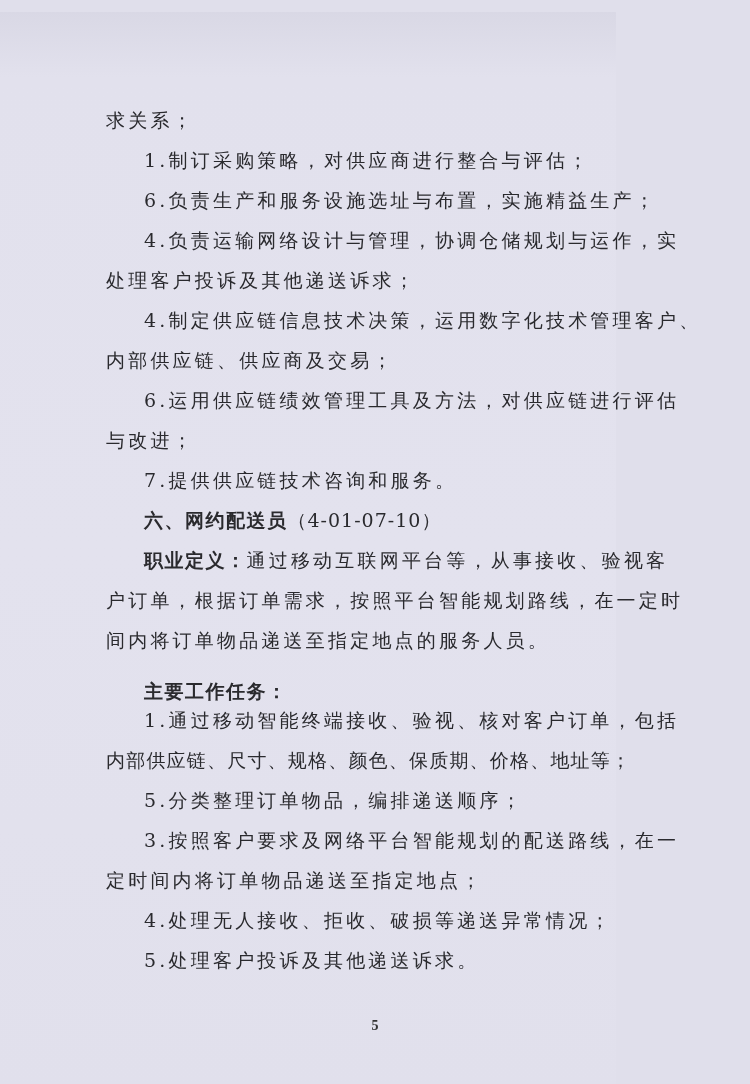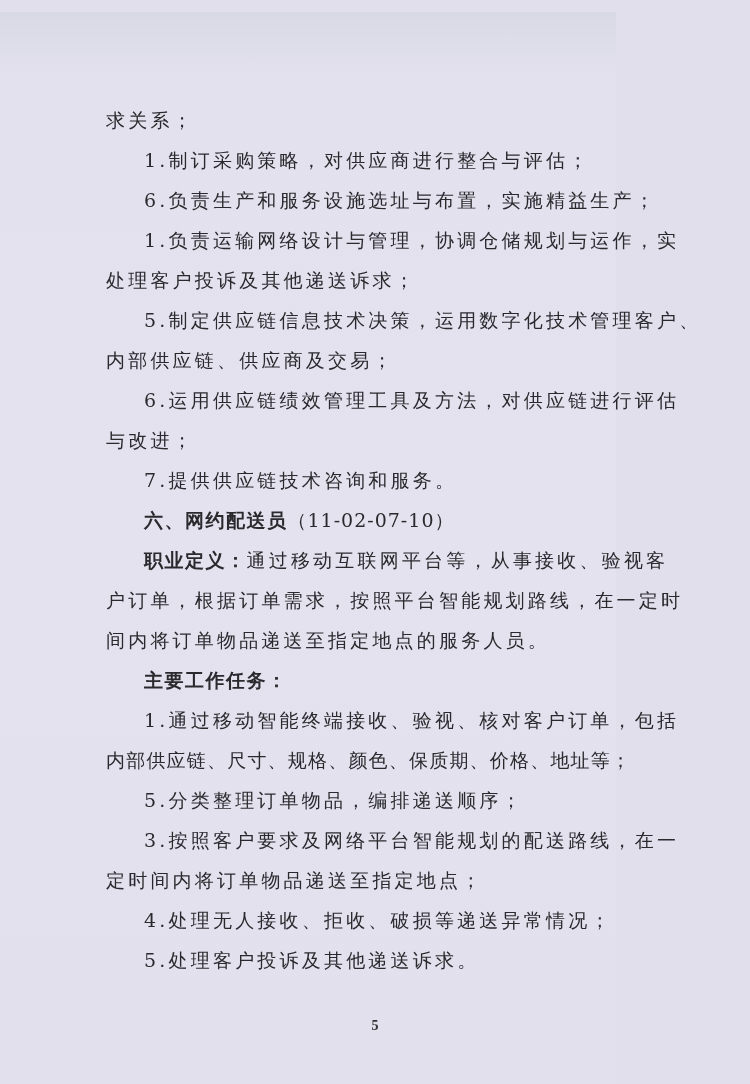--- a/index.html
+++ b/index.html
@@ -30,21 +30,21 @@
     }
     .line {
       position: absolute;
       left: 0;
       white-space: nowrap;
       font-size: 19px;
       letter-spacing: 3.2px;
       line-height: 24px;
     }
     .indent { left: 38px; }
-    .bold { font-weight: bold; letter-spacing: 1.5px; }
+    .bold { font-weight: bold; letter-spacing: 1.5px; margin-top: 11px; }
     .page-number {
       position: absolute;
       left: 0;
       width: 750px;
       top: 1006px;
       text-align: center;
       font-size: 14px;
       font-family: "Liberation Serif", serif;
       font-weight: bold;
       color: #333;
@@ -52,30 +52,30 @@
   </style>
 </head>
 <body>
 
 <div class="page">
   <div class="content">
 
     <div class="line" style="top:0px">求关系；</div>
     <div class="line indent" style="top:40px">1.制订采购策略，对供应商进行整合与评估；</div>
     <div class="line indent" style="top:80px">6.负责生产和服务设施选址与布置，实施精益生产；</div>
-    <div class="line indent" style="top:120px">1.负责运输网络设计与管理，协调仓储规划与运作，实</div>
+    <div class="line indent" style="top:120px">4.负责运输网络设计与管理，协调仓储规划与运作，实</div>
     <div class="line" style="top:160px">处理客户投诉及其他递送诉求；</div>
-    <div class="line indent" style="top:200px">5.制定供应链信息技术决策，运用数字化技术管理客户、</div>
+    <div class="line indent" style="top:200px">4.制定供应链信息技术决策，运用数字化技术管理客户、</div>
     <div class="line" style="top:240px">内部供应链、供应商及交易；</div>
     <div class="line indent" style="top:280px">6.运用供应链绩效管理工具及方法，对供应链进行评估</div>
     <div class="line" style="top:320px">与改进；</div>
     <div class="line indent" style="top:360px">7.提供供应链技术咨询和服务。</div>
 
     <div class="line indent" style="top:400px">
-      <span class="bold">六、网约配送员</span><span style="letter-spacing:1px">（11-02-07-10）</span>
+      <span class="bold">六、网约配送员</span><span style="letter-spacing:1px">（4-01-07-10）</span>
     </div>
 
     <div class="line indent" style="top:440px">
       <span class="bold">职业定义：</span><span>通过移动互联网平台等，从事接收、验视客</span>
     </div>
     <div class="line" style="top:480px">户订单，根据订单需求，按照平台智能规划路线，在一定时</div>
     <div class="line" style="top:520px">间内将订单物品递送至指定地点的服务人员。</div>
 
     <div class="line indent bold" style="top:560px">主要工作任务：</div>
 

